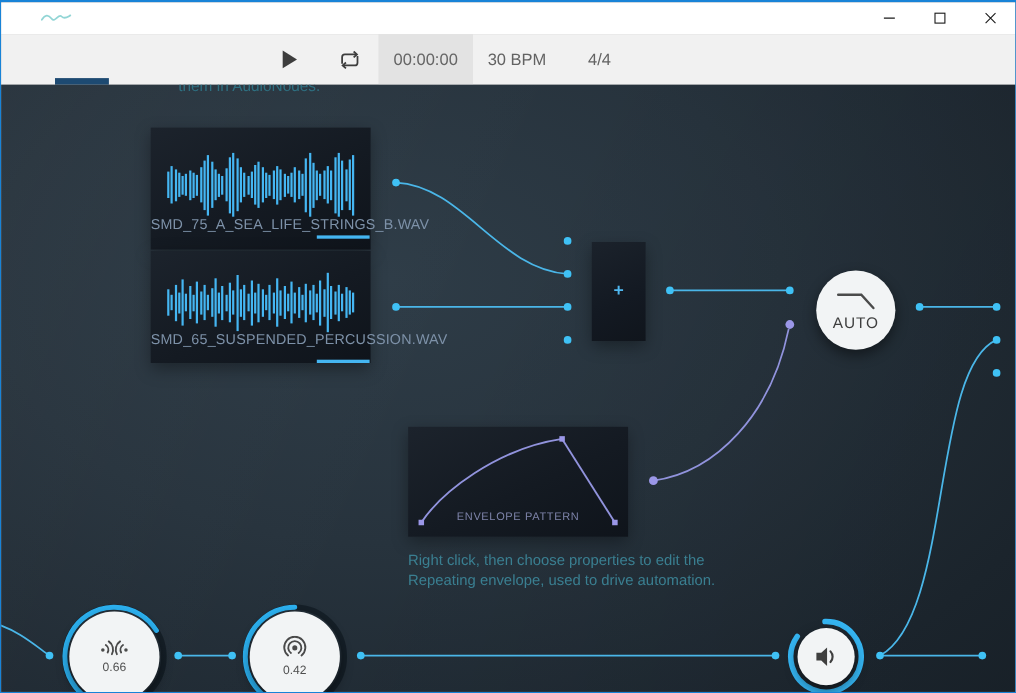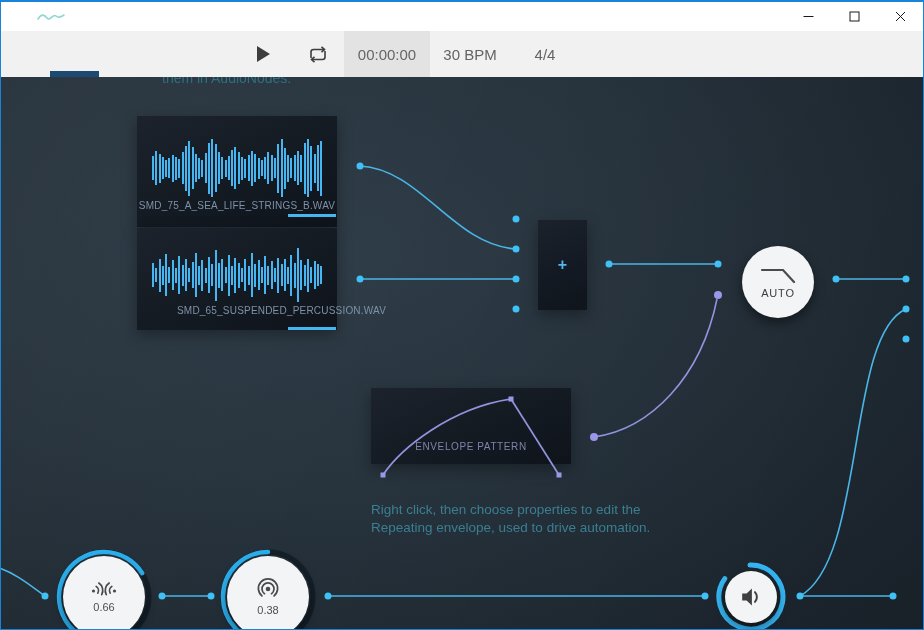--- a/index.html
+++ b/index.html
@@ -31,36 +31,36 @@
   
   .panel{position:absolute;background:linear-gradient(155deg,#1c232c 0%,#141a22 55%,#0f141b 100%);
          box-shadow:0 5px 14px rgba(0,0,0,.35);}
   .wave-panel{left:136px;width:200px;}
   #wave1{top:39px;height:111px;}
   #wave2{top:151px;height:102px;}
   .waveform{position:absolute;left:15px;right:15px;display:flex;align-items:center;}
   #wave1 .waveform{top:22px;height:60px;}
   #wave2 .waveform{top:18px;height:58px;}
   .wbar{width:2px;margin-right:1.3px;background:#45b6f2;flex:none;}
-  .wave-label{position:absolute;left:0;right:0;text-align:center;font-size:10px;color:#7d91a8;letter-spacing:.2px;}
+  .wave-label{position:absolute;left:0;right:0;font-size:13px;color:#7d91a8;letter-spacing:.2px;}
   #wave1 .wave-label{bottom:16px;}
-  #wave2 .wave-label{bottom:14px;margin-left:40px;}
+  #wave2 .wave-label{bottom:14px;}
   .wave-underline{position:absolute;right:1px;width:48px;height:3px;background:#45b6f2;}
   #wave1 .wave-underline{bottom:10px;}
   #wave2 .wave-underline{bottom:0px;}
   .mixer{left:537px;top:143px;width:49px;height:90px;display:flex;align-items:center;justify-content:center;
          background:linear-gradient(155deg,#1b222b 0%,#131922 60%,#10151c 100%);}
   .mixer-plus{color:#4fb8f0;font-size:16px;font-weight:bold;line-height:1;}
-  .env-panel{left:370px;top:311px;width:200px;height:76px;}
+  .env-panel{left:370px;top:311px;width:200px;height:100px;}
   .env-label{position:absolute;left:0;right:0;bottom:12px;text-align:center;font-size:10px;color:#7e84aa;letter-spacing:.6px;}
   
   .circle-node{position:absolute;border-radius:50%;background:#f2f4f5;box-shadow:0 5px 12px rgba(0,0,0,.45);
                display:flex;flex-direction:column;align-items:center;justify-content:center;}
   .filter-node{left:741px;top:169px;width:72px;height:72px;}
-  .auto-label{font-size:11px;color:#3e3e3e;letter-spacing:.8px;margin-top:1px;}
+  .auto-label{font-size:14px;color:#3e3e3e;letter-spacing:.8px;margin-top:1px;}
   .gain-node{left:62px;top:479px;width:82px;height:82px;}
   .pan-node{left:226px;top:479px;width:82px;height:82px;}
   .speaker-node{left:724px;top:494px;width:52px;height:52px;}
   .node-value{font-size:11px;color:#4f4f4f;margin-top:2px;}
   .ring{position:absolute;pointer-events:none;}
   
   .caption{position:absolute;color:#3a7f91;font-size:13.5px;line-height:17.5px;}
   .caption div{white-space:nowrap;}
   .hint-top{left:161px;top:-7px;color:#2e6f80;font-size:14px;}
   .filter-caption{left:738px;top:103px;color:#4f90a8;}
@@ -325,21 +325,21 @@
     <svg class="ring" style="left:217px;top:470px;" width="100" height="100" viewBox="0 0 100 100">
       <circle cx="50" cy="50" r="45" fill="none" stroke="rgba(10,18,26,.55)" stroke-width="5"></circle>
       <path d="M50,95 A45,45 0 0 1 50,5" fill="none" stroke="#2cb1f0" stroke-width="4.5" stroke-linecap="round"></path>
     </svg>
     <div class="circle-node pan-node">
       <svg width="24" height="24" viewBox="0 0 24 24" fill="none" stroke="#4a4a4a" stroke-width="1.7" stroke-linecap="round">
         <circle cx="12" cy="11" r="2.3" fill="#4a4a4a" stroke="none"></circle>
         <path d="M8.5,15.7 A6,6 0 1 1 15.5,15.7"></path>
         <path d="M5.9,17.9 A9.6,9.6 0 1 1 18.1,17.9"></path>
       </svg>
-      <div class="node-value">0.38</div>
+      <div class="node-value">0.42</div>
     </div>
 
     <svg class="ring" style="left:714px;top:484px;" width="72" height="72" viewBox="0 0 72 72">
       <path d="M35,4.1 A32,32 0 1 1 9.8,17.6" fill="none" stroke="#35b5f2" stroke-width="5" stroke-linecap="round"></path>
     </svg>
     <div class="circle-node speaker-node">
       <svg width="30" height="30" viewBox="0 0 34 34">
         <path d="M7,13 L12,13 L18,7.5 L18,26.5 L12,21 L7,21 Z" fill="#3f3f3f"></path>
         <path d="M21.5,11.5 A8,8 0 0 1 21.5,22.5" fill="none" stroke="#3f3f3f" stroke-width="2.2" stroke-linecap="round"></path>
       </svg>

